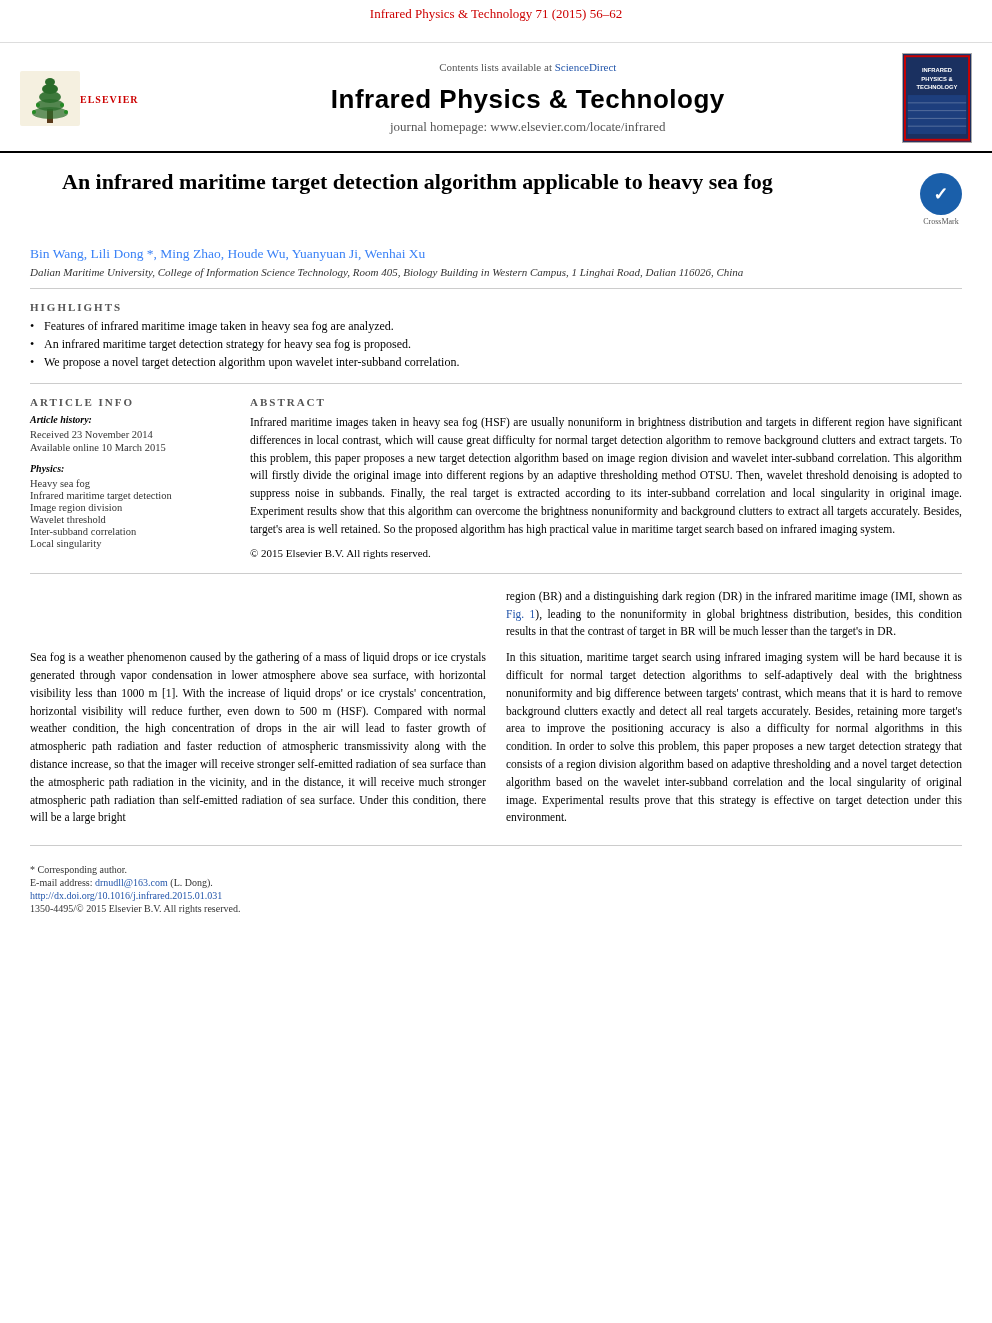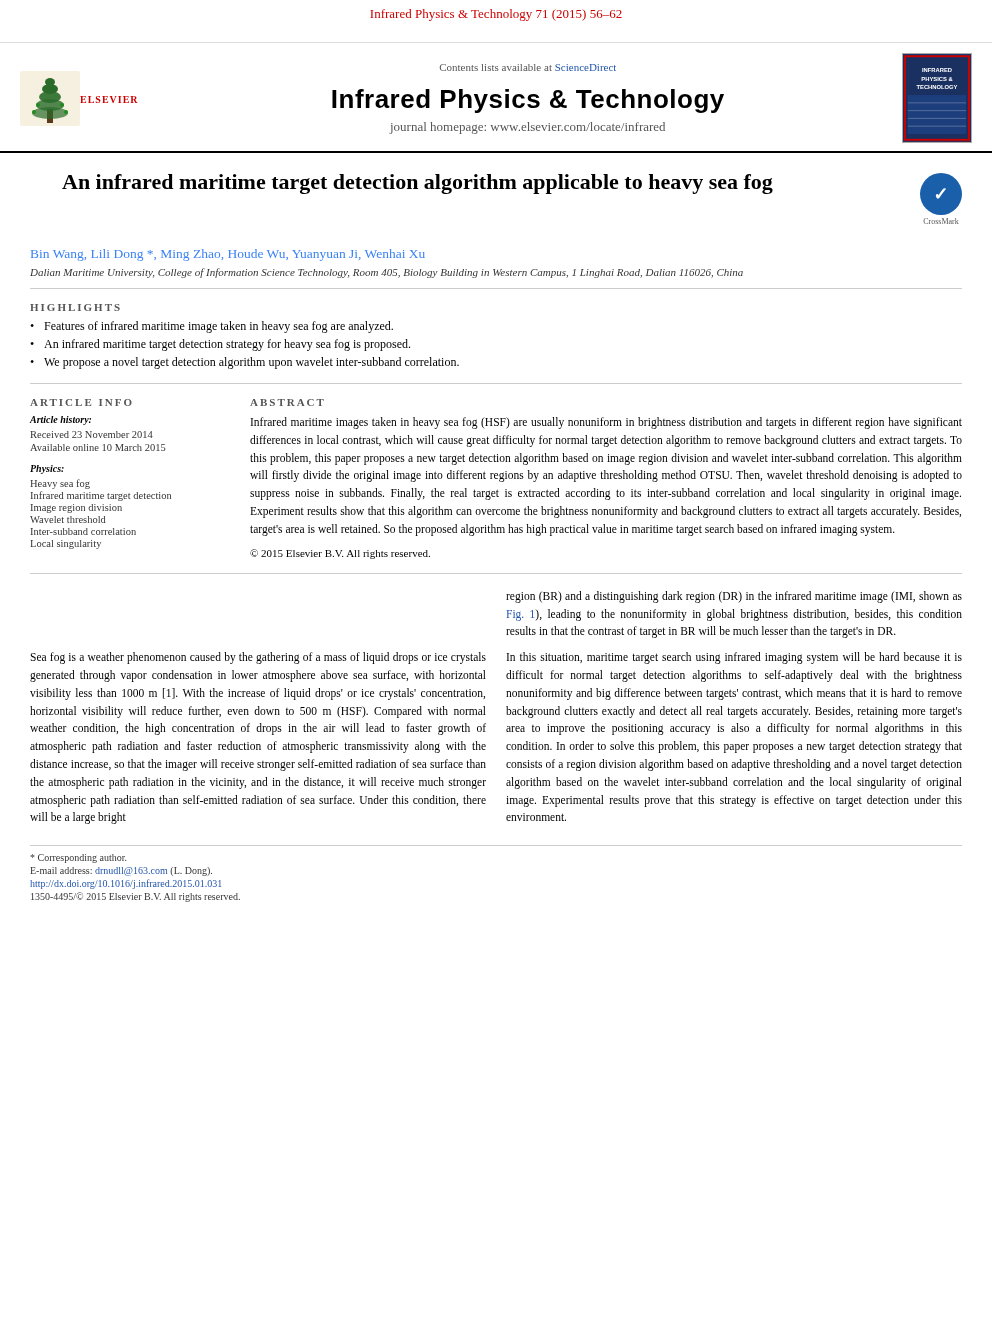--- a/index.html
+++ b/index.html
@@ -259,21 +259,21 @@
       margin-bottom: 8px;
     }
     .body-text a, .ref-link {
       color: #2255aa;
       text-decoration: none;
     }
 
     
     .footer-section {
       border-top: 1px solid #ccc;
-      padding-top: 6px;
+      padding-top: 18px;
       margin-top: 10px;
       font-size: 10px;
       color: #333;
     }
     .footnote-line {
       margin-bottom: 2px;
     }
     .doi-link {
       color: #2255aa;
       font-size: 10px;

